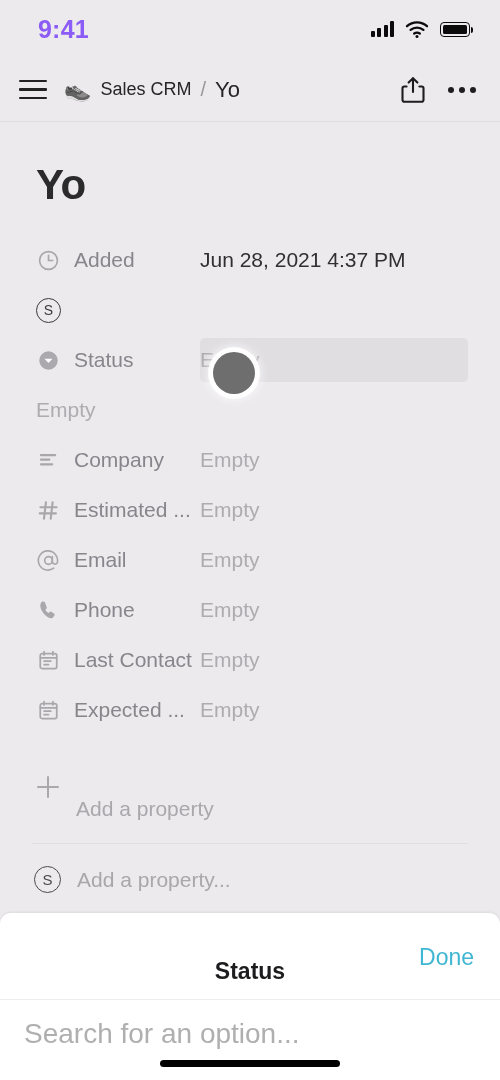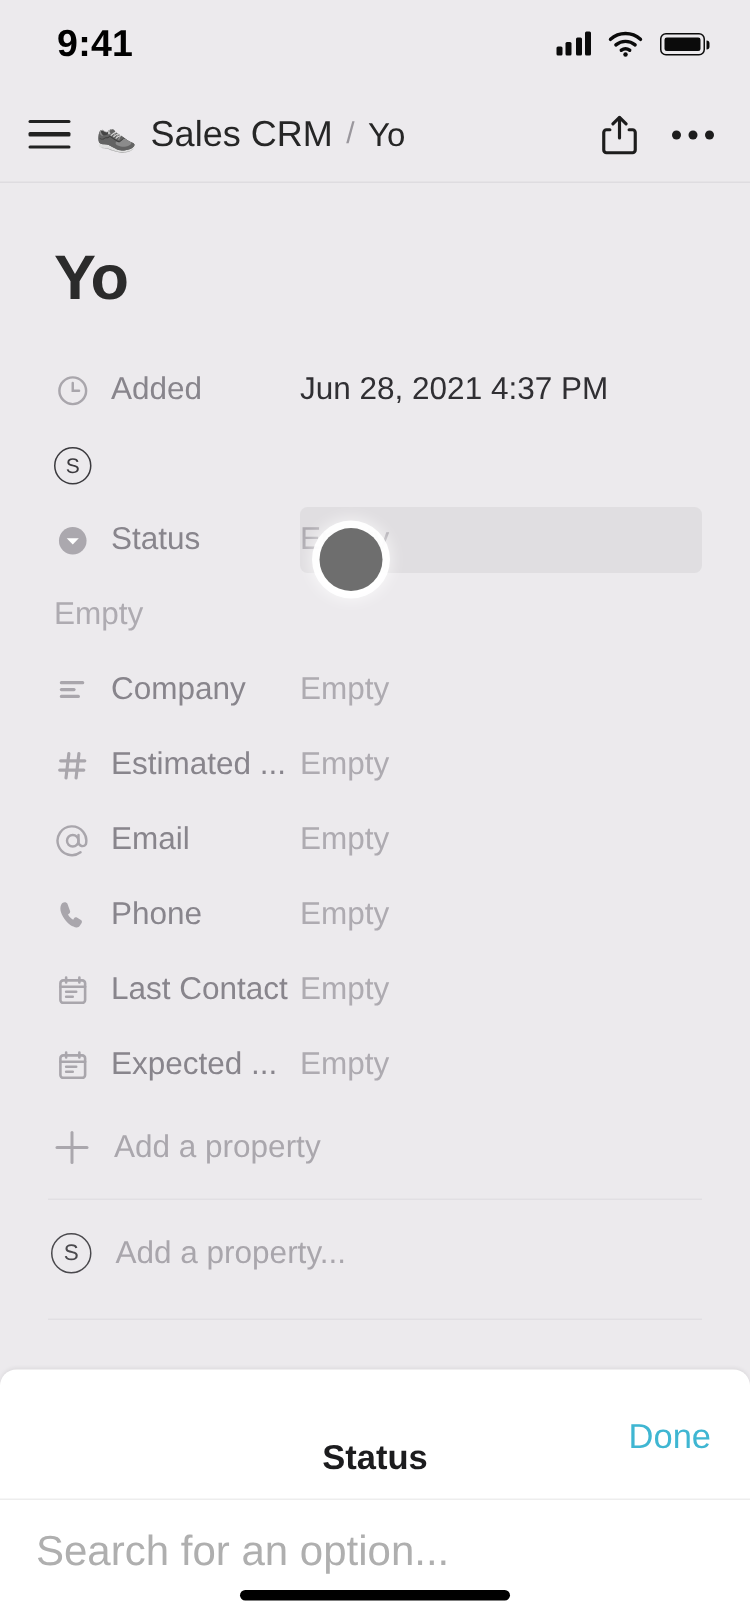--- a/index.html
+++ b/index.html
@@ -10,21 +10,21 @@
     overflow:hidden;
   }
   #app { position:relative; width:500px; height:1080px; background:#ECEAED; }
 
   
   .statusbar {
     position:absolute; top:0; left:0; width:500px; height:58px;
     display:flex; align-items:center; justify-content:space-between;
     padding:0 30px 0 38px;
   }
-  .sb-time { font-size:25px; font-weight:bold; color:#000000; letter-spacing:.2px; }
+  .sb-time { font-size:25px; font-weight:bold; color:#8b5cf6; letter-spacing:.2px; }
   .sb-right { display:flex; align-items:center; gap:11px; }
   .sb-bars { display:flex; align-items:flex-end; gap:2.5px; height:16px; }
   .sb-bars i { width:4px; background:#0B0B0B; border-radius:1px; display:block; }
   .sb-bars i:nth-child(1){height:6px}
   .sb-bars i:nth-child(2){height:9px}
   .sb-bars i:nth-child(3){height:12px}
   .sb-bars i:nth-child(4){height:16px}
   .sb-batt {
     width:30px; height:15px; border:1.6px solid #0B0B0B; border-radius:4px;
     position:relative; padding:2px;
@@ -39,21 +39,21 @@
   .header {
     position:absolute; top:58px; left:0; width:500px; height:64px;
     display:flex; align-items:center; padding:0 24px 0 16px;
     border-bottom:1px solid #DEDCE0; background:#ECEAED;
   }
   .hamburger { width:34px; height:34px; display:flex; flex-direction:column;
     justify-content:center; gap:6px; padding:0 3px; cursor:pointer; }
   .hamburger i { display:block; height:2.6px; background:#222; border-radius:1px; }
   .crumbs { display:flex; align-items:center; margin-left:14px; gap:9px; flex:1; min-width:0; }
   .crumb-emoji { font-size:22px; line-height:1; filter:grayscale(1); }
-  .crumb-db { font-size:24px; color:#262626; white-space:nowrap; }
+  .crumb-db { font-size:18px; color:#262626; white-space:nowrap; }
   .crumb-sep { font-size:20px; color:#9A979D; }
   .crumb-page { font-size:22px; color:#262626; white-space:nowrap; }
   .hdr-actions { display:flex; align-items:center; gap:22px; }
   .ico-share { width:26px; height:28px; position:relative; cursor:pointer; }
   .more-dots { display:flex; gap:5px; align-items:center; cursor:pointer; }
   .more-dots i { width:6px; height:6px; border-radius:50%; background:#1D1D1D; display:block; }
 
   
   .content { position:absolute; top:123px; left:0; width:500px; }
   .page-title {
@@ -91,21 +91,21 @@
   .add-prop {
     display:flex; align-items:center; gap:16px;
     padding:14px 0 14px 36px; margin-top:4px;
   }
   .plus { width:24px; height:24px; position:relative; flex:none; }
   .plus::before, .plus::after {
     content:""; position:absolute; background:#AAA7AD; border-radius:1px;
   }
   .plus::before { left:1px; right:1px; top:11px; height:2.4px; }
   .plus::after { top:1px; bottom:1px; left:11px; width:2.4px; }
-  .add-prop-label { font-size:21px; color:#AAA7AD; }
+  .add-prop-label { font-size:21px; color:#AAA7AD;margin-top:44px; }
 
   .divider { height:1px; background:#E1DFE3; margin:8px 32px 0 32px; }
 
   .comment-row {
     display:flex; align-items:center; gap:16px;
     padding:22px 0 22px 34px;
   }
   .comment-avatar {
     width:27px; height:27px; border-radius:50%; border:1.8px solid #4A494D;
     display:flex; align-items:center; justify-content:center;

